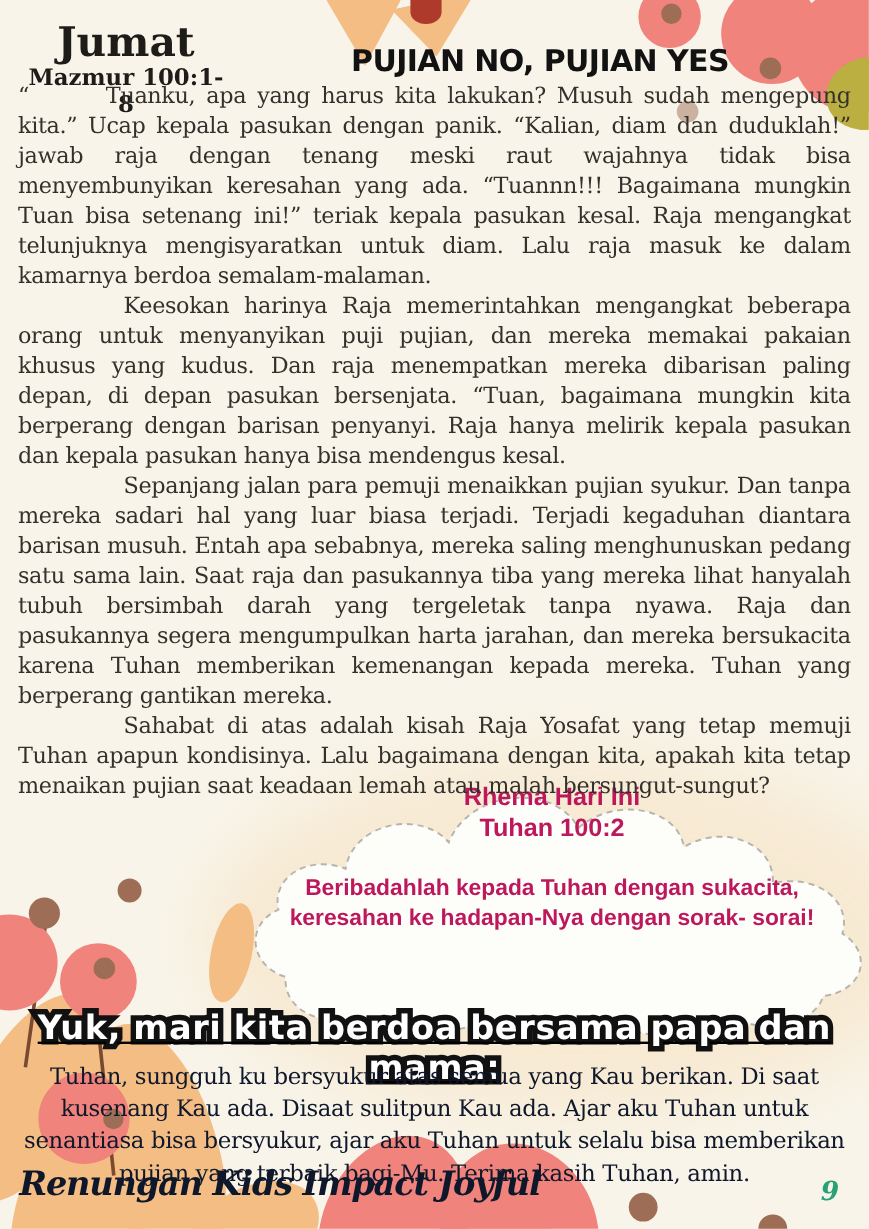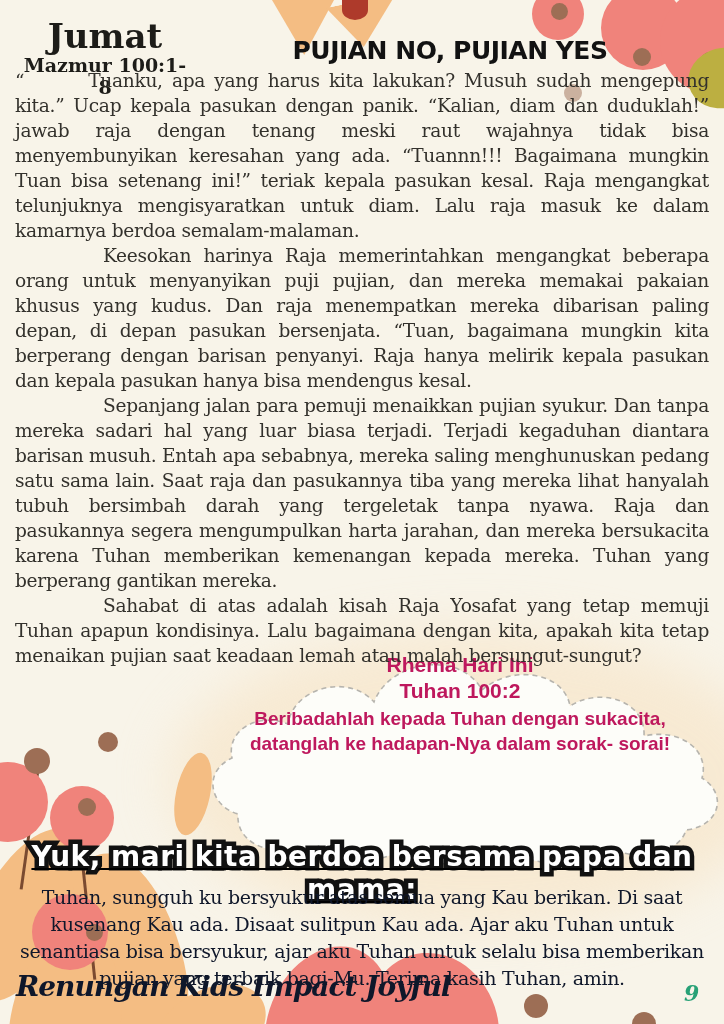--- a/index.html
+++ b/index.html
@@ -27,21 +27,21 @@
   .story{left:15px;top:68px;width:694px;z-index:5;}
   .story p{margin:0;text-align:justify;font-size:18.6px;line-height:25px;
            color:#33312C;letter-spacing:-.3px;}
   .story p.indented{text-indent:88px;}
   .gap{display:inline-block;width:64px;}
   
   .cloud-svg{left:202px;top:656px;width:530px;height:212px;z-index:2;}
   .cloud-text{left:220px;top:652px;width:480px;z-index:3;text-align:center;
               font-family:Liberation Sans, sans-serif;color:#be185d;}
   .rhema-h{font-weight:bold;font-size:21px;line-height:26px;}
-  .rhema-v{margin-top:2px;font-weight:bold;font-size:19px;line-height:25px;}
+  .rhema-v{margin-top:24px;font-weight:bold;font-size:19px;line-height:25px;}
   
   .bubble-wrap{left:0;top:840px;width:724px;text-align:center;z-index:5;
                font-family:"DejaVu Sans",sans-serif;font-weight:900;
                font-size:28px;letter-spacing:.5px;text-decoration:underline;}
   .bubble-outline{position:absolute;left:0;right:0;top:0;color:#111;
         -webkit-text-stroke:9px #111;
         text-shadow:0 0 3px #111,2px 2px 2px #111,-2px -2px 2px #111,
                     2px -2px 2px #111,-2px 2px 2px #111;}
   .bubble-fill{position:relative;color:#ffffff;}
   .prayer{left:10px;top:884px;width:704px;z-index:5;text-align:center;
@@ -109,21 +109,21 @@
        C 92 30 148 18 172 46 C 188 4 258 -6 280 34 C 310 8 362 16 368 50
        C 400 30 444 46 442 80 C 478 72 508 94 500 122 C 526 138 518 170 484 174
        C 478 196 440 206 414 194 C 384 212 330 210 308 196 C 278 212 222 212 198 196
        C 164 210 116 208 96 192 Z"></path>
 </svg>
 <div class="abs cloud-text">
   <div class="rhema-h">Rhema Hari Ini</div>
   <div class="rhema-h">Tuhan 100:2</div>
   <div class="rhema-v">
     <div>Beribadahlah kepada Tuhan dengan sukacita,</div>
-    <div>datanglah ke hadapan-Nya dalam sorak- sorai!</div>
+    <div>keresahan ke hadapan-Nya dengan sorak- sorai!</div>
   </div>
 </div>
 
 <div class="abs bubble-wrap">
   <span class="bubble-outline">Yuk, mari kita berdoa bersama papa dan mama:</span>
   <span class="bubble-fill">Yuk, mari kita berdoa bersama papa dan mama:</span>
 </div>
 
 <div class="abs prayer">Tuhan, sungguh ku bersyukur atas semua yang Kau berikan. Di saat kusenang Kau ada. Disaat sulitpun Kau ada. Ajar aku Tuhan untuk senantiasa bisa bersyukur, ajar aku Tuhan untuk selalu bisa memberikan pujian yang terbaik bagi-Mu. Terima kasih Tuhan, amin.</div>
 

